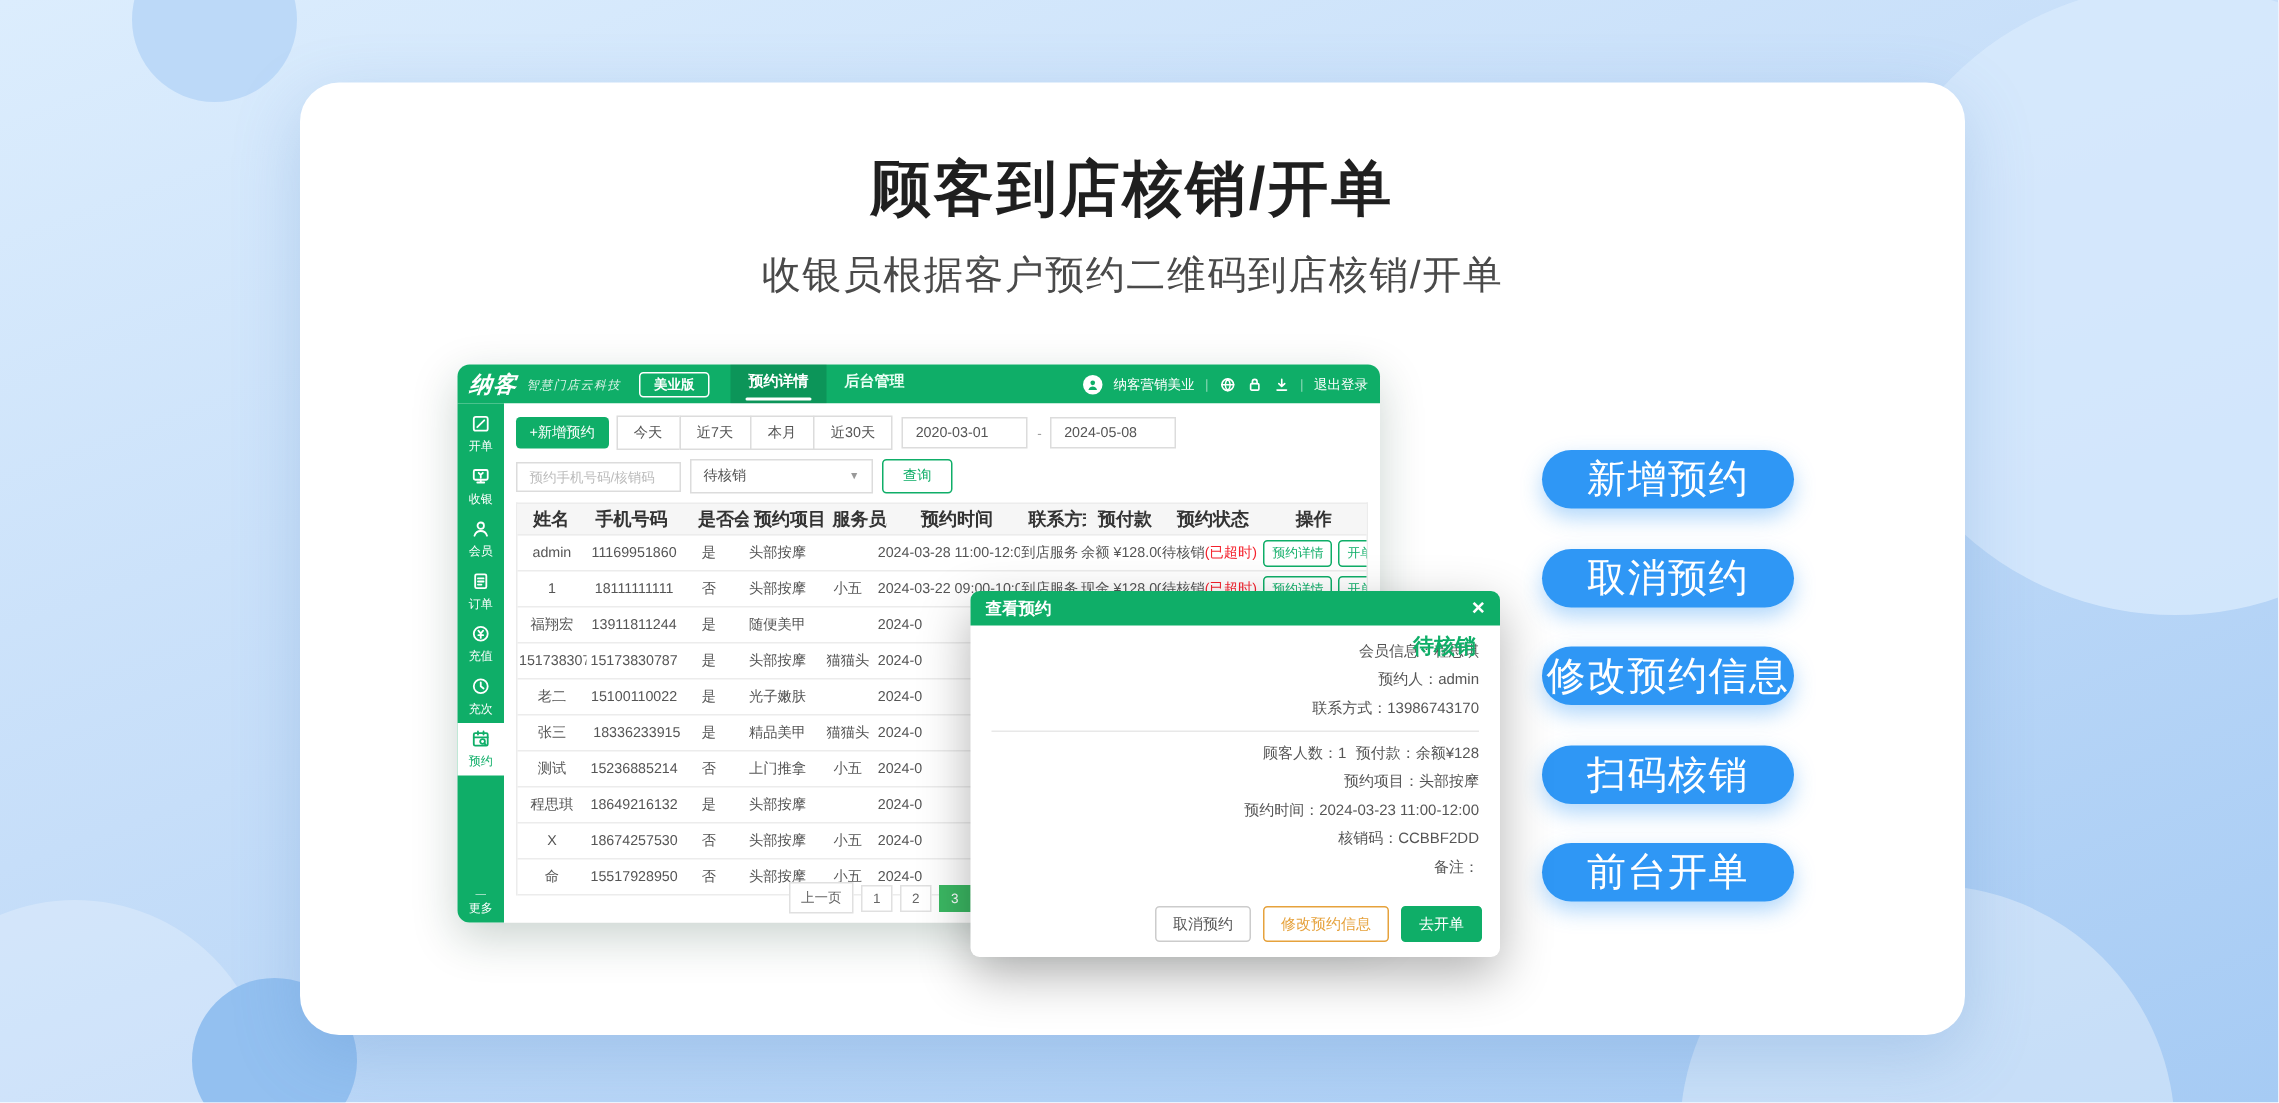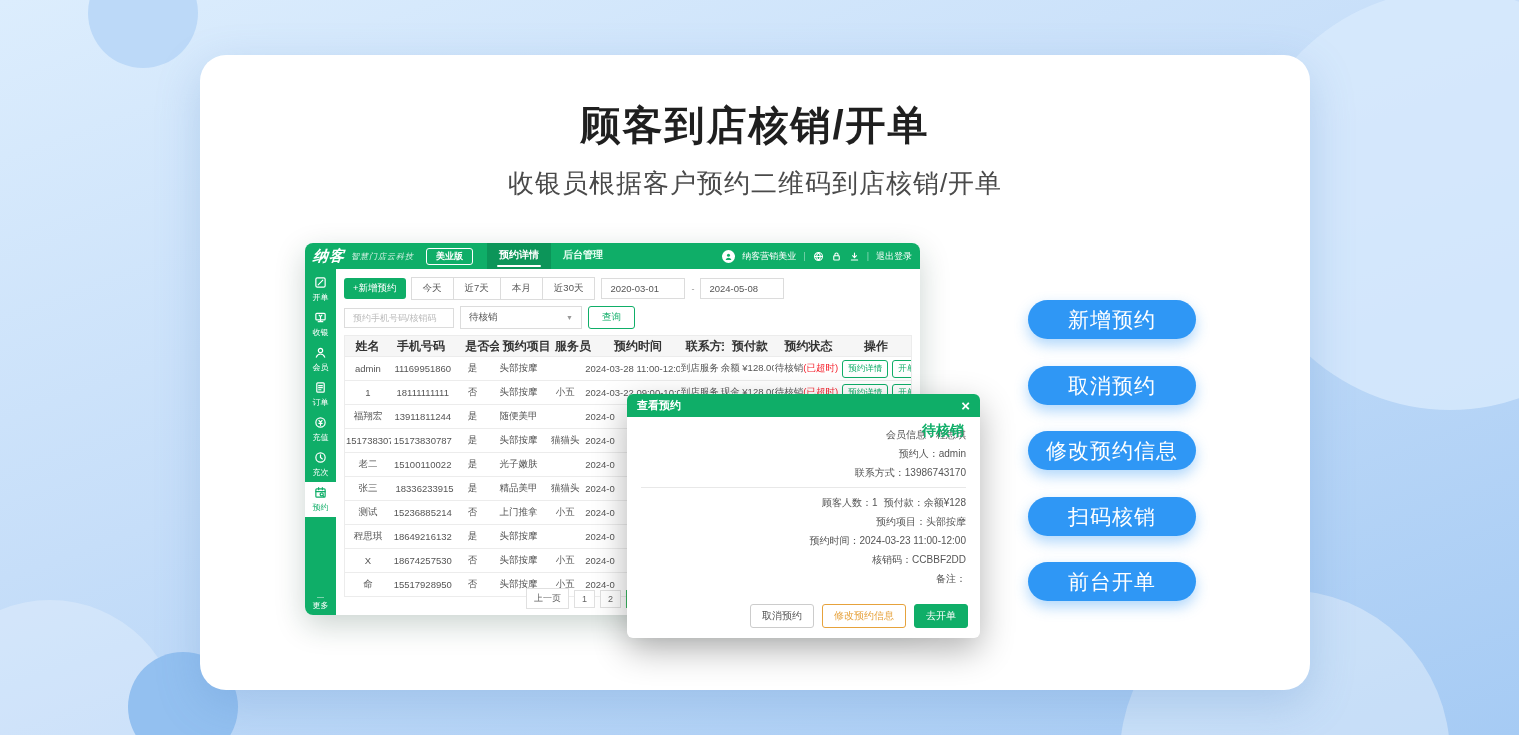--- a/index.html
+++ b/index.html
@@ -71,38 +71,38 @@
   .tr.head .td{font-weight:700;color:#333;font-size:12px;}
   .red{color:var(--red);}
   .op-btn{border:1px solid var(--green);background:#fff;color:var(--green);font-size:8.5px;
     padding:2px 5px;border-radius:3px;margin:0 2px;cursor:pointer;}
 
   .pagination{position:absolute;left:190px;bottom:6px;display:flex;gap:5px;align-items:center;font-size:9px;color:#666;}
   .page-btn{border:1px solid #e0e0e0;background:#fff;padding:3px 7px;font-size:9px;color:#666;cursor:pointer;}
   .page-btn.active{background:#3bb863;border-color:#3bb863;color:#fff;}
 
   
-  .modal{position:absolute;left:627px;top:394px;width:353px;height:244px;background:#fff;
+  .modal{position:absolute;left:647px;top:394px;width:353px;height:244px;background:#fff;
     border-radius:6px;box-shadow:0 12px 34px rgba(0,0,0,.3);z-index:5;}
   .modal-header{height:23px;background:var(--green);border-radius:6px 6px 0 0;color:#fff;
     display:flex;align-items:center;padding:0 10px;font-size:11px;font-weight:700;}
   .modal-close{margin-left:auto;font-size:15px;font-weight:700;cursor:pointer;line-height:1;}
   .modal-body{padding:8px 14px 0;font-size:10px;color:#555;position:relative;}
   .mline{line-height:19px;position:relative;text-align:right;}
   .modal-status{position:absolute;right:16px;top:28px;color:var(--green);font-weight:700;font-size:14px;}
   .modal-divider{border-top:1px solid #e8e8e8;margin:5px 0;}
   .guests{position:absolute;left:181px;top:0;}
   .modal-footer{position:absolute;right:12px;bottom:10px;display:flex;gap:8px;}
   .mbtn{font-size:10px;padding:4px 11px;border-radius:3px;border:1px solid #ccc;color:#555;background:#fff;cursor:pointer;}
   .mbtn.warn{border-color:var(--orange);color:var(--orange);}
   .mbtn.primary{background:var(--green);border-color:var(--green);color:#fff;}
 
   
   .action-btn{position:absolute;left:1028px;width:168px;height:39px;background:var(--blue);
-    border-radius:21px;border:none;color:#fff;font-size:21px;display:flex;align-items:center;
+    border-radius:21px;border:none;color:#fff;font-size:26px;display:flex;align-items:center;
     justify-content:center;letter-spacing:1px;cursor:pointer;
     box-shadow:0 6px 14px rgba(47,151,245,.38);font-family:inherit;}
 </style>
 </head>
 <body>
 
 <div class="stage">
   <div class="bubble b1"></div>
   <div class="bubble b2"></div>
   <div class="bubble b4"></div>

